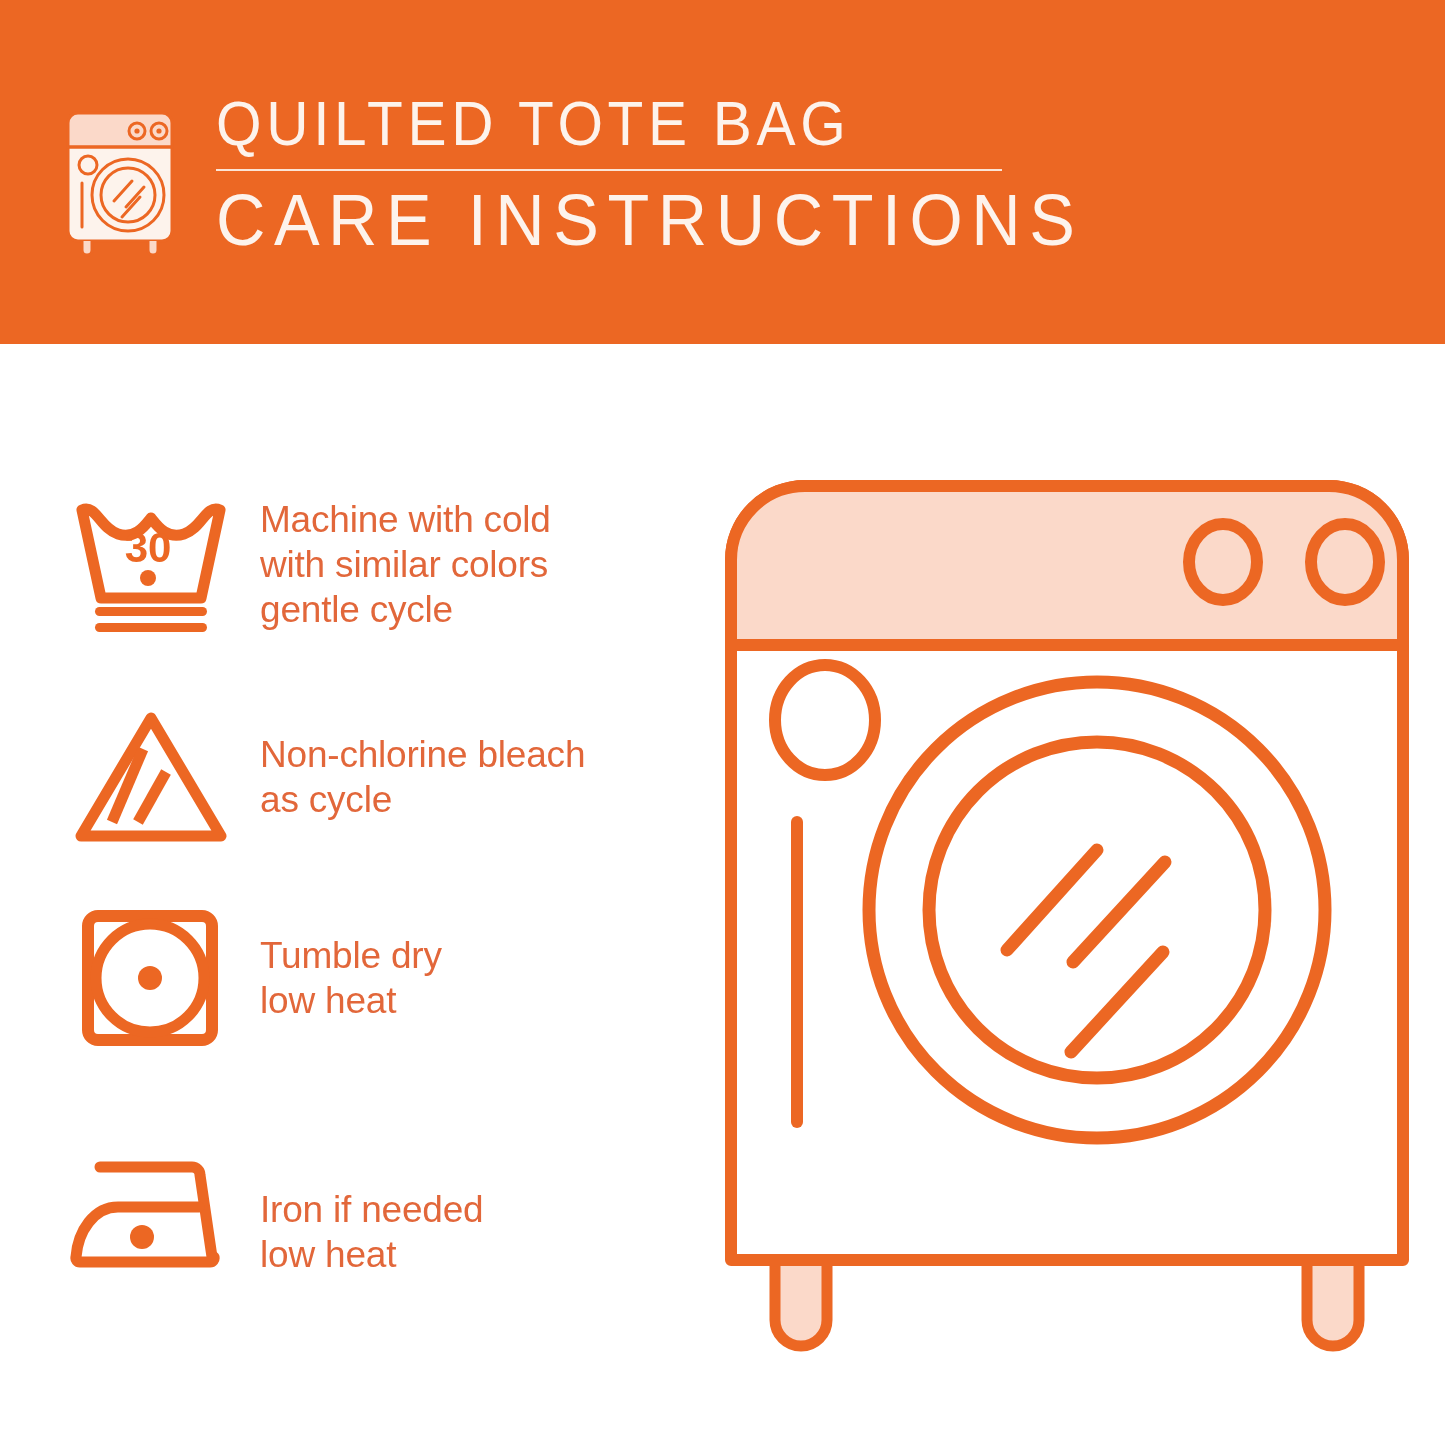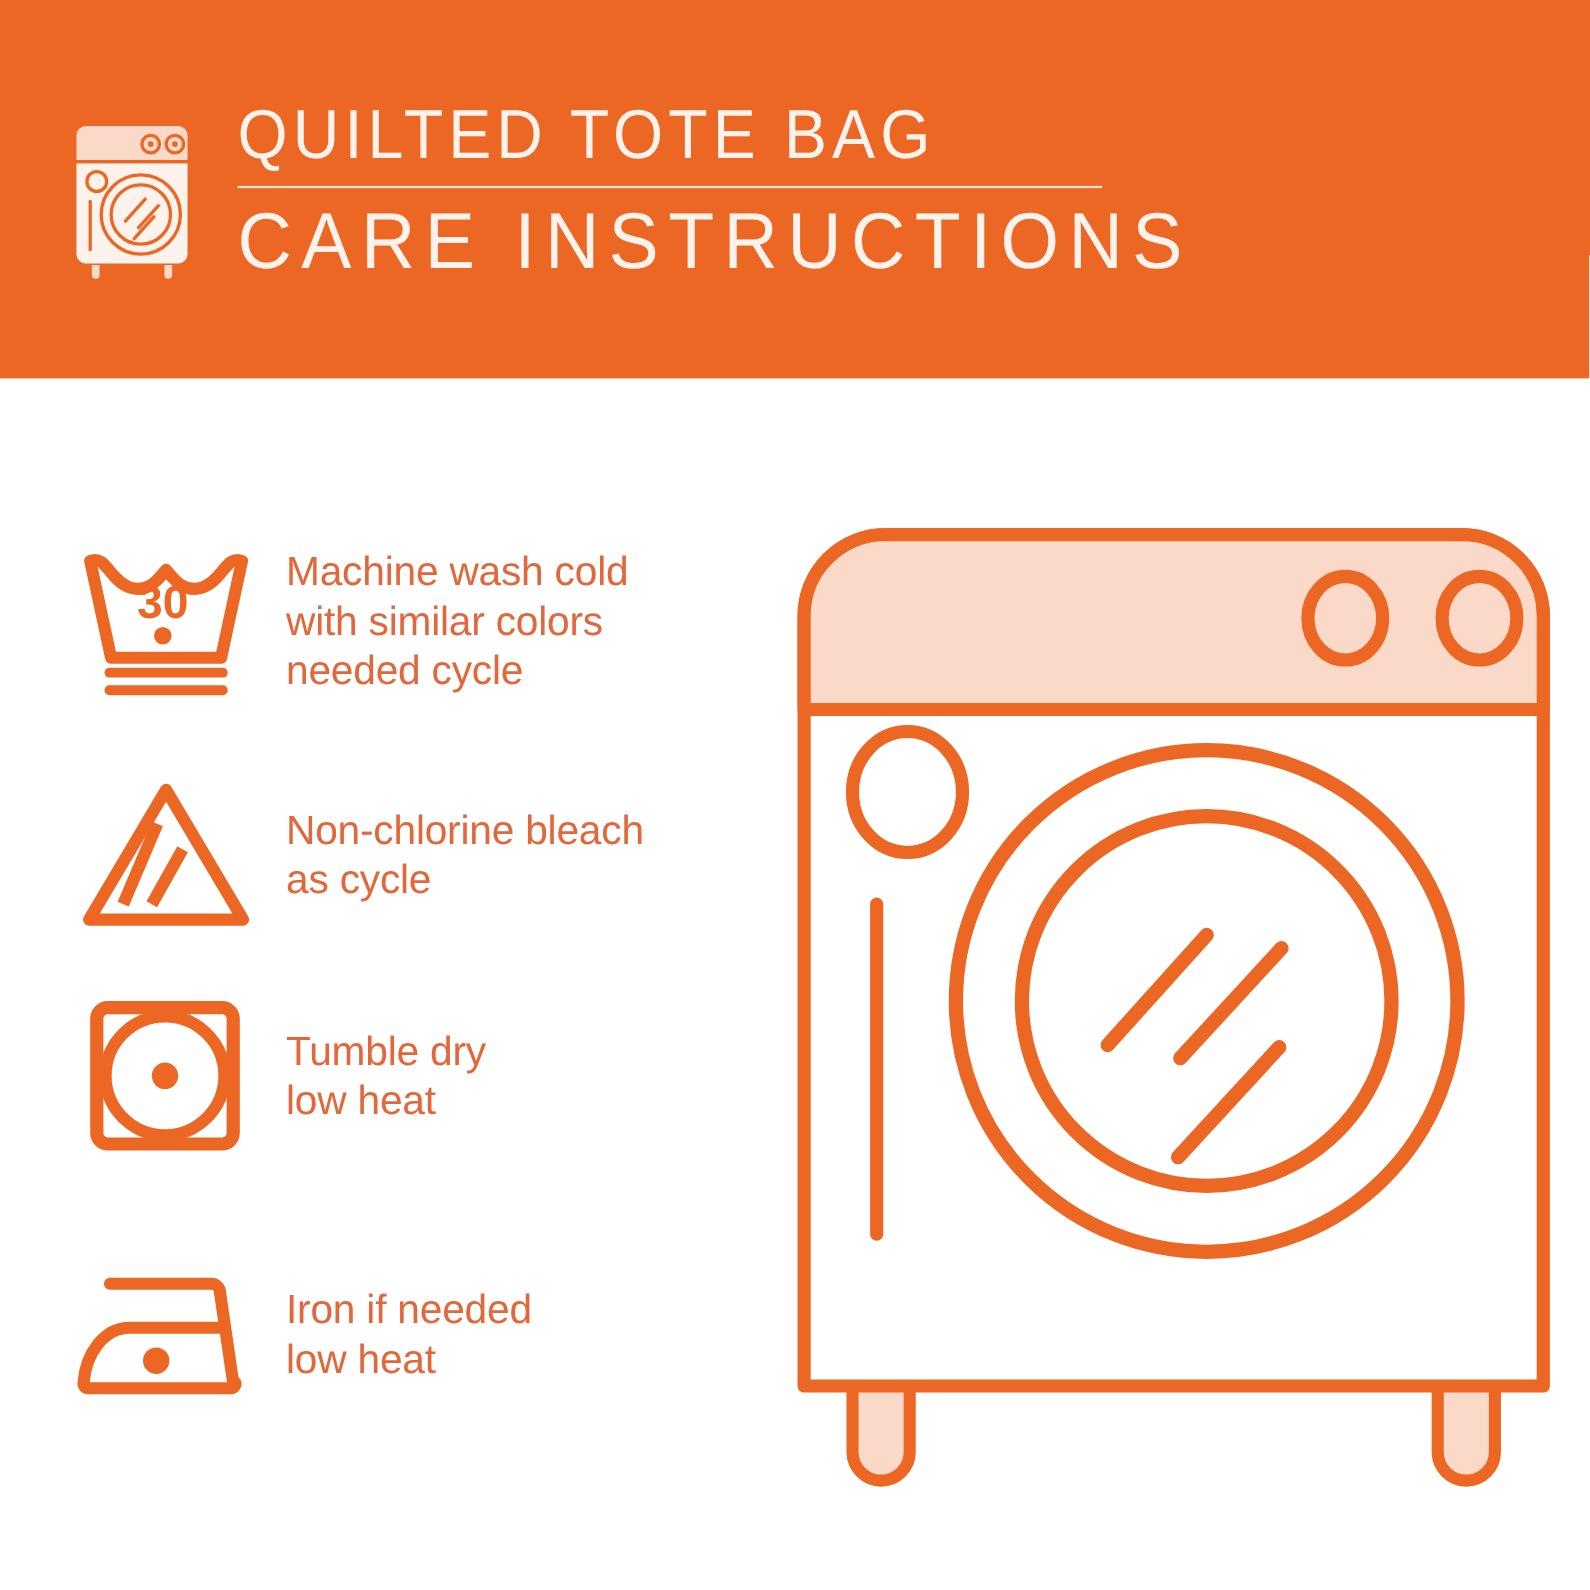--- a/index.html
+++ b/index.html
@@ -103,21 +103,21 @@
     font-size: 37px;
     line-height: 45px;
     font-weight: 400;
     letter-spacing: -0.2px;
     margin-left: 20px;
     font-family: "Liberation Sans", sans-serif;
   }
   #row-0 { top: 150px; }
   #row-1 { top: 365px; }
   #row-2 { top: 564px; }
-  #row-3 { top: 805px; }
+  #row-3 { top: 805px; align-items: flex-end; }
 
   
   .machine-wrap {
     position: absolute;
     left: 715px;
     top: 470px;
     width: 700px;
     height: 900px;
   }
 </style>
@@ -173,23 +173,23 @@
 
           <text x="78" y="68" font-family="Liberation Sans, sans-serif" font-size="42" font-weight="700" fill="#EC6723" text-anchor="middle">30</text>
 
           <circle cx="78" cy="84" r="8" fill="#EC6723"></circle>
 
           <rect x="25" y="113" width="112" height="9" rx="4.5" fill="#EC6723"></rect>
           <rect x="25" y="129" width="112" height="9" rx="4.5" fill="#EC6723"></rect>
         </svg>
       </div>
       <div class="label">
-        <div>Machine wash cold</div>
+        <div>Machine with cold</div>
         <div>with similar colors</div>
-        <div>needed cycle</div>
+        <div>gentle cycle</div>
       </div>
     </div>
 
     <div class="care-row" id="row-1">
       <div class="sym">
         <svg width="162" height="136" viewBox="0 0 162 136">
           <path d="M81 9 L151 127 L11 127 Z" fill="none" stroke="#EC6723" stroke-width="11" stroke-linejoin="round"></path>
           <line x1="73" y1="40" x2="42" y2="113" stroke="#EC6723" stroke-width="11" stroke-linecap="butt"></line>
           <line x1="96" y1="63" x2="68" y2="113" stroke="#EC6723" stroke-width="11" stroke-linecap="butt"></line>
         </svg>

